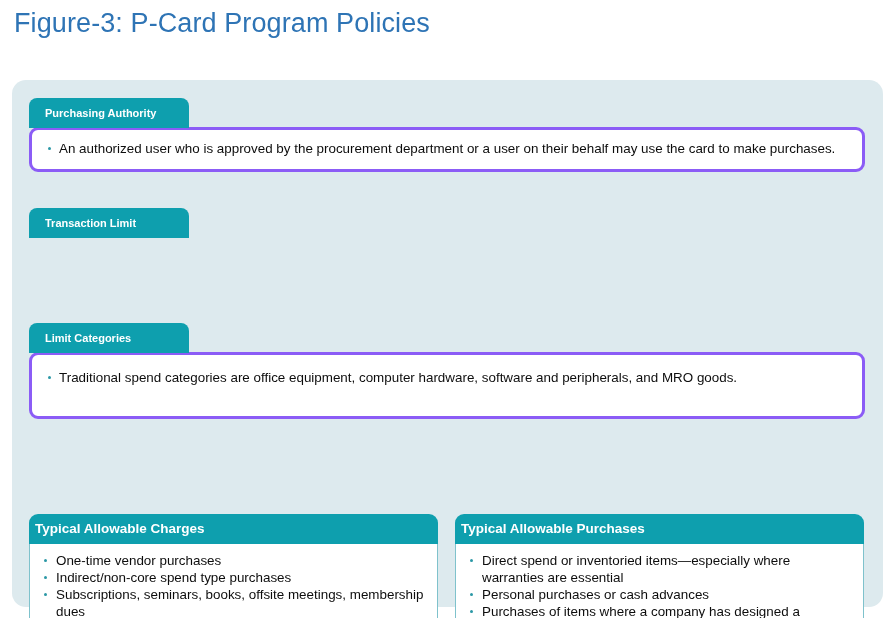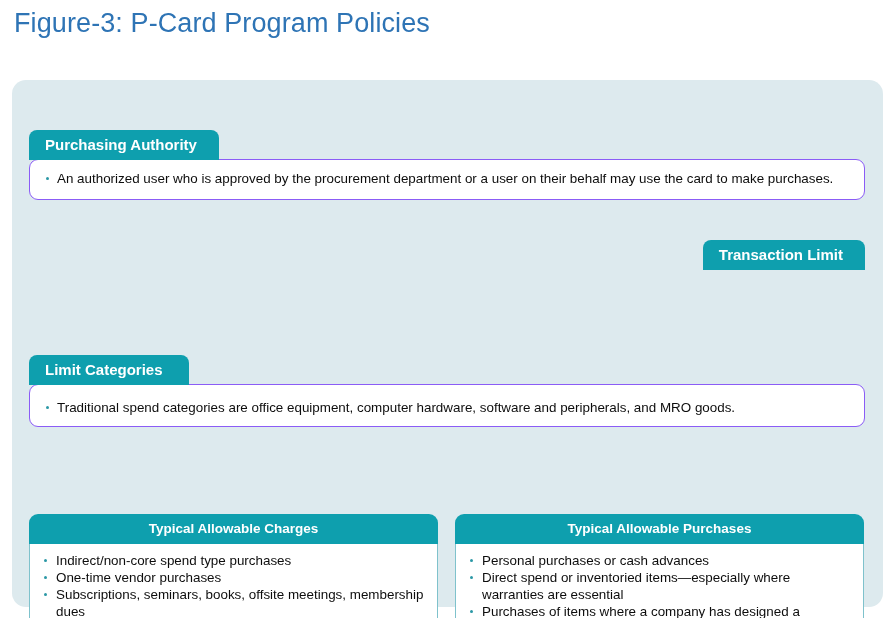--- a/index.html
+++ b/index.html
@@ -49,35 +49,34 @@
     position: absolute;
     left: 17px;
     width: 836px;
   }
   .section-tab {
     position: relative;
     z-index: 3;
     display: inline-block;
     background: #0e9fae;
     color: #ffffff;
-    font-size: 15px;
+    font-size: 11px;
     font-weight: bold;
     padding: 7px 22px 7px 16px;
     border-radius: 8px 8px 0 0;
     min-width: 160px;
     box-sizing: border-box;
     line-height: 16px;
-    margin-top: 32px;
   }
   .section-body {
     position: relative;
     z-index: 1;
     margin-top: -1px;
     background: #ffffff;
-    border: 1px solid #8b5cf6;
+    border: 3px solid #8b5cf6;
     border-radius: 9px;
     box-sizing: border-box;
     padding: 10px 14px 11px 14px;
   }
 
   
   ul.bullets {
     list-style: none;
     margin: 0;
     padding: 0;
@@ -114,21 +113,21 @@
     height: 162px;
   }
   .card.left  { left: 17px; }
   .card.right { left: 443px; }
 
   .card-header {
     background: #0e9fae;
     color: #ffffff;
     font-size: 13.5px;
     font-weight: bold;
-    text-align: center;
+    text-align: left;
     padding: 7px 6px 7px 6px;
     border-radius: 9px 9px 0 0;
     line-height: 16px;
     box-sizing: border-box;
   }
   .card-body {
     background: #ffffff;
     border: 1px solid #7fc2cc;
     border-top: none;
     border-radius: 0 0 9px 9px;
@@ -157,51 +156,51 @@
 
     <div class="section" style="top:18px;">
       <div class="section-tab">Purchasing Authority</div>
       <div class="section-body">
         <ul class="bullets">
           <li>An authorized user who is approved by the procurement department or a user on their behalf may use the card to make  purchases.</li>
         </ul>
       </div>
     </div>
 
-    <div class="section" style="top:128px;text-align:right;">
+    <div class="section" style="top:128px;">
       <div class="section-tab">Transaction Limit</div>
     </div>
 
     <div class="section" style="top:243px;">
       <div class="section-tab">Limit Categories</div>
-      <div class="section-body" style="padding-top:14px;padding-bottom:9px;">
+      <div class="section-body" style="padding-top:14px;padding-bottom:29px;">
         <ul class="bullets">
           <li>Traditional spend categories are office equipment, computer hardware, software and peripherals, and MRO goods.</li>
         </ul>
       </div>
     </div>
 
     <div class="card left">
       <div class="card-header">Typical Allowable Charges</div>
       <div class="card-body">
         <ul class="bullets">
+          <li>One-time vendor purchases</li>
           <li>Indirect/non-core spend type purchases</li>
-          <li>One-time vendor purchases</li>
           <li>Subscriptions, seminars, books, offsite meetings, membership dues</li>
 
         </ul>
       </div>
     </div>
 
     <div class="card right">
       <div class="card-header">Typical Allowable Purchases</div>
       <div class="card-body">
         <ul class="bullets">
+          <li>Direct spend or inventoried items—especially where warranties are essential</li>
           <li>Personal purchases or cash advances</li>
-          <li>Direct spend or inventoried items—especially where warranties are essential</li>
           <li>Purchases of items where a company has designed a preferred supplier program</li>
 
         </ul>
       </div>
     </div>
 
   </div>
 </div>
 
 </body></html>

